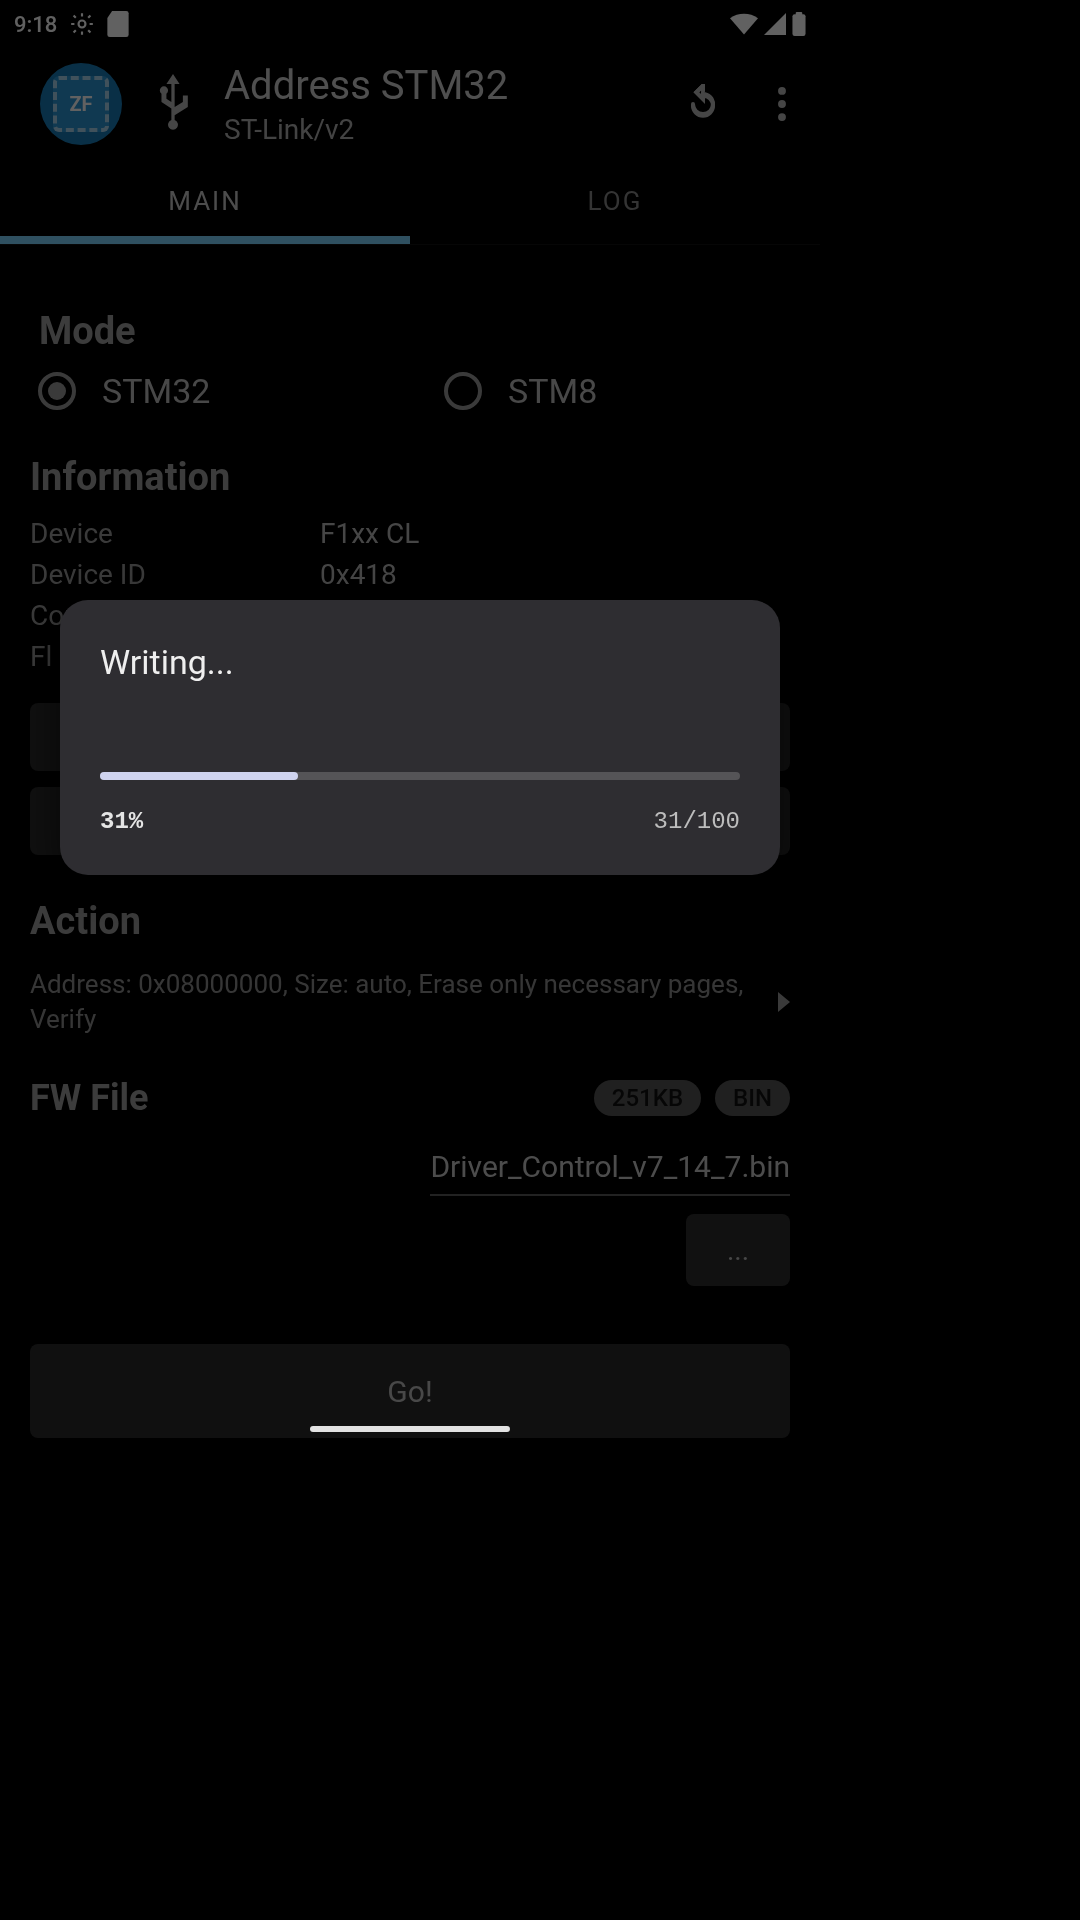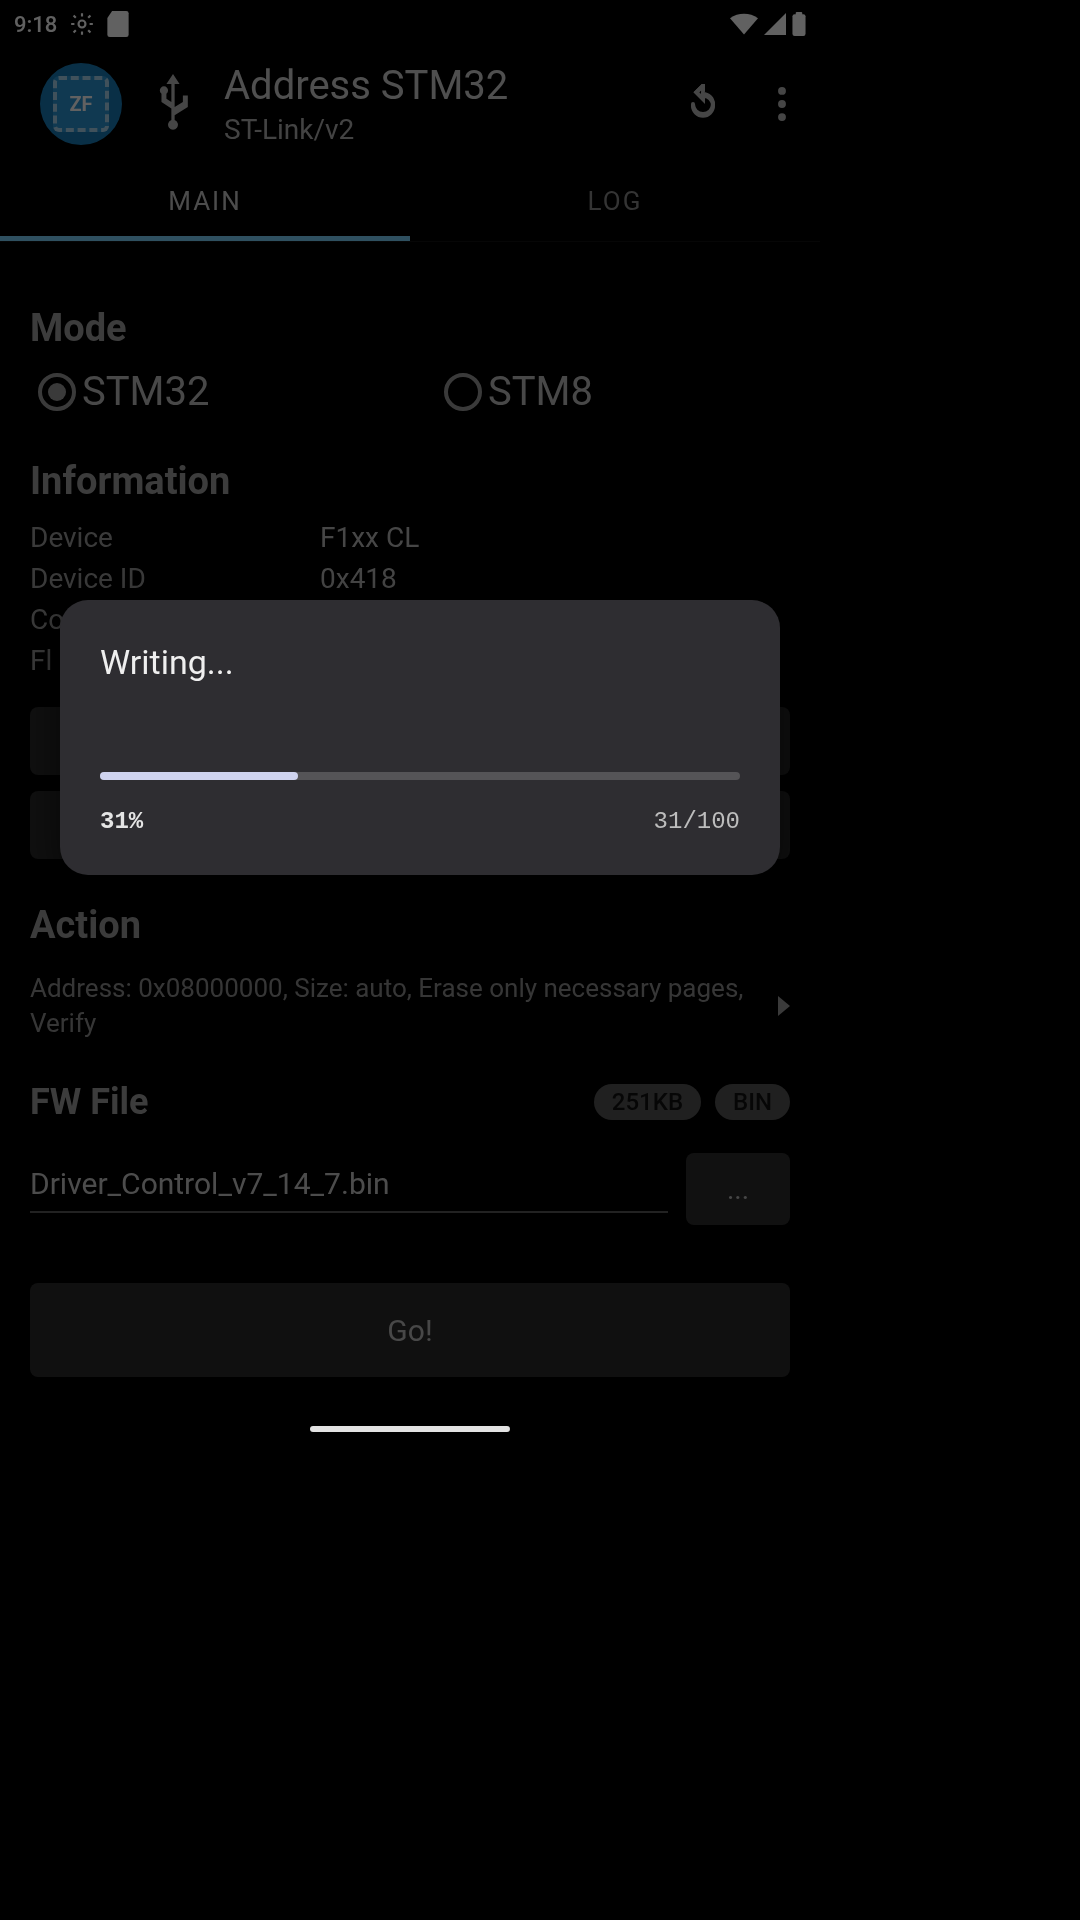--- a/index.html
+++ b/index.html
@@ -61,37 +61,37 @@
   .tab {
     flex: 1;
     text-align: center;
     padding: 22px 0 20px;
     font-size: 26px;
     letter-spacing: 2px;
     color: #888;
   }
   .tab.active {
     color: #c8c8c8;
-    border-bottom: 5px solid #7dd3fc;
+    border-bottom: 8px solid #7dd3fc;
   }
 
   
   .content { padding: 34px 30px 0 30px; }
 
   .section-title {
     font-size: 38px;
     font-weight: 700;
     color: #9f9f9f;
     margin-top: 44px;
     margin-bottom: 18px;
   }
-  .section-title.first { margin-top: 30px; }
+  .section-title.first { margin-top: 30px; margin-left: 9px; }
 
   .radio-row { display: flex; gap: 60px; margin-top: 10px; margin-left: 8px; }
-  .radio-option { display: flex; align-items: center; gap: 6px; font-size: 40px; color:#bdbdbd; flex:1;}
+  .radio-option { display: flex; align-items: center; gap: 26px; font-size: 34px; color:#bdbdbd; flex:1;}
   .radio-circle {
     width: 38px; height: 38px; border-radius: 50%;
     border: 4px solid #9a9a9a;
     display:flex;align-items:center;justify-content:center;
   }
   .radio-circle.checked::after {
     content:""; width:18px; height:18px; border-radius:50%; background:#9a9a9a;
   }
 
   .info-grid {
@@ -131,21 +131,21 @@
   .fwfile-header {
     display:flex; align-items:center; justify-content:space-between;
     margin-top:40px;
   }
   .fwfile-title { font-size:36px; font-weight:700; color:#9f9f9f; }
   .pill {
     background:#555; color:#111; border-radius:22px;
     padding:4px 18px; font-size:24px; font-weight:500; margin-left:10px;
   }
   .fwfile-row {
-    display:flex; align-items:center; gap:18px; margin-top:30px;
+    display:flex; align-items:flex-end; gap:18px; margin-top:30px;flex-direction:column;
   }
   .fwfile-name {
     flex:1; font-size:30px; color:#c8c8c8;
     border-bottom:2px solid #5a5a5a; padding-bottom:10px;
   }
   .browse-btn {
     width:104px; height:72px; background:#2f2f2f; border-radius:8px;
     display:flex;align-items:center;justify-content:center; color:#bbb; font-size:28px;
   }
   .go-btn {

